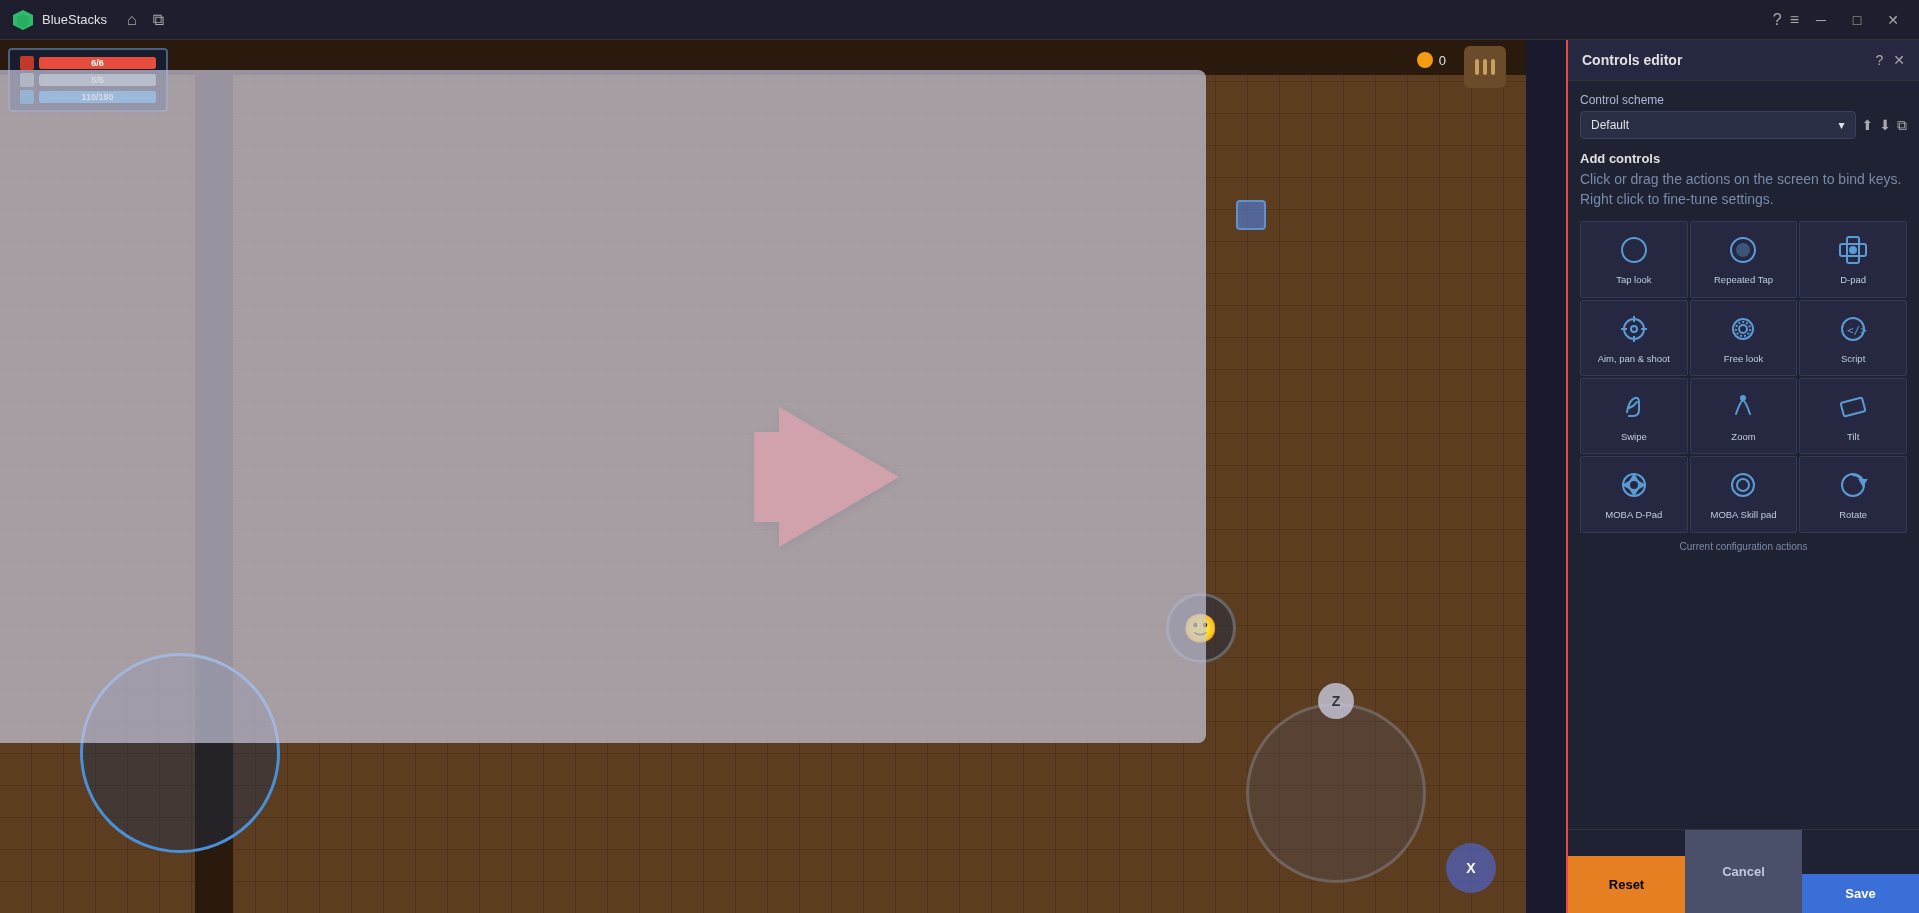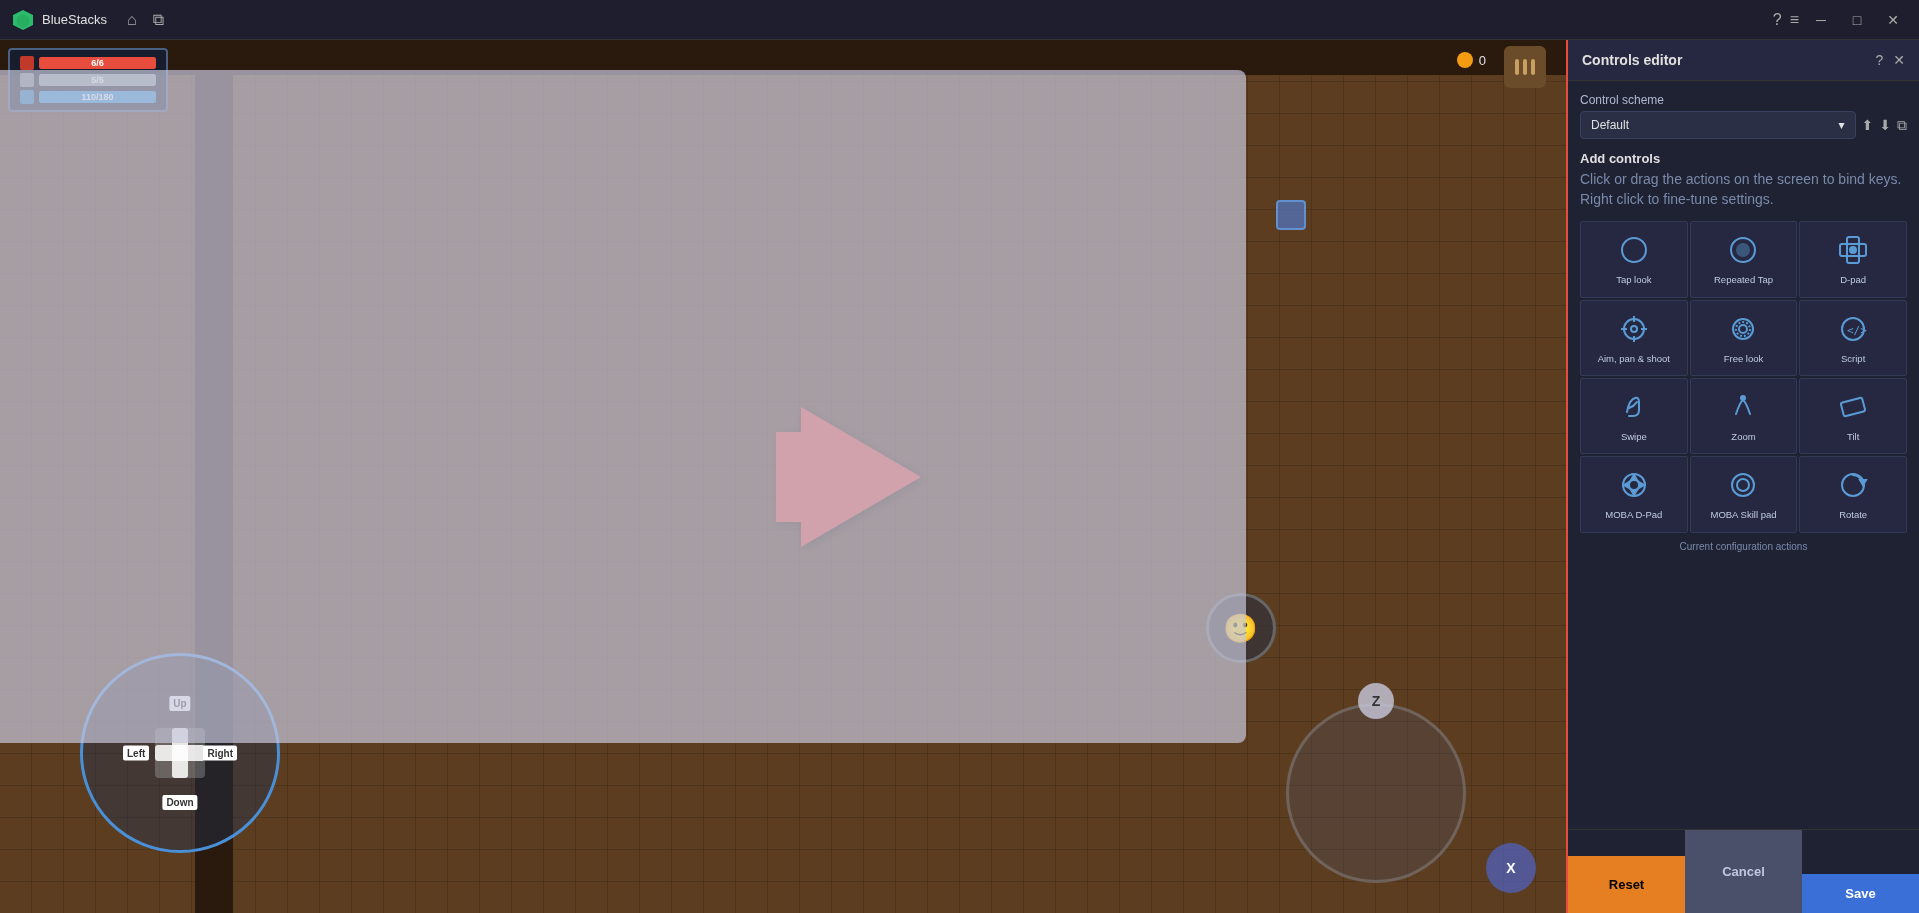--- a/index.html
+++ b/index.html
@@ -64,20 +64,21 @@
       align-items: center;
       justify-content: center;
       border-radius: 4px;
     }
 
     
     .main-content {
       display: flex;
       flex: 1;
       overflow: hidden;
+      gap: 40px;
     }
 
     
     .game-area {
       flex: 1;
       position: relative;
       background: #3d2b1f;
       overflow: hidden;
     }
 
@@ -628,33 +629,20 @@
         <div class="pause-bar"></div>
       </div>
     </div>
 
     <div class="big-arrow"></div>
 
     <div class="inventory-item"></div>
 
     <div class="dpad-control">
       <div class="dpad-circle"></div>
-      <div class="dpad-cross">
-        <div class="dpad-label-up">Up</div>
-        <div class="dpad-label-down">Down</div>
-        <div class="dpad-label-left">Left</div>
-        <div class="dpad-label-right">Right</div>
-        <div class="dpad-center">
-          
-          <svg viewBox="0 0 50 50" width="50" height="50">
-            <rect x="17" y="0" width="16" height="50" fill="rgba(255,255,255,0.85)" rx="3"></rect>
-            <rect x="0" y="17" width="50" height="16" fill="rgba(255,255,255,0.85)" rx="3"></rect>
-          </svg>
-        </div>
-      </div>
     </div>
 
     <div class="smiley-btn" style="position:absolute;bottom:250px;right:290px;">
       <span>🙂</span>
     </div>
 
     <div class="space-btn" style="position:absolute;bottom:170px;right:320px;">
       
     </div>
 

